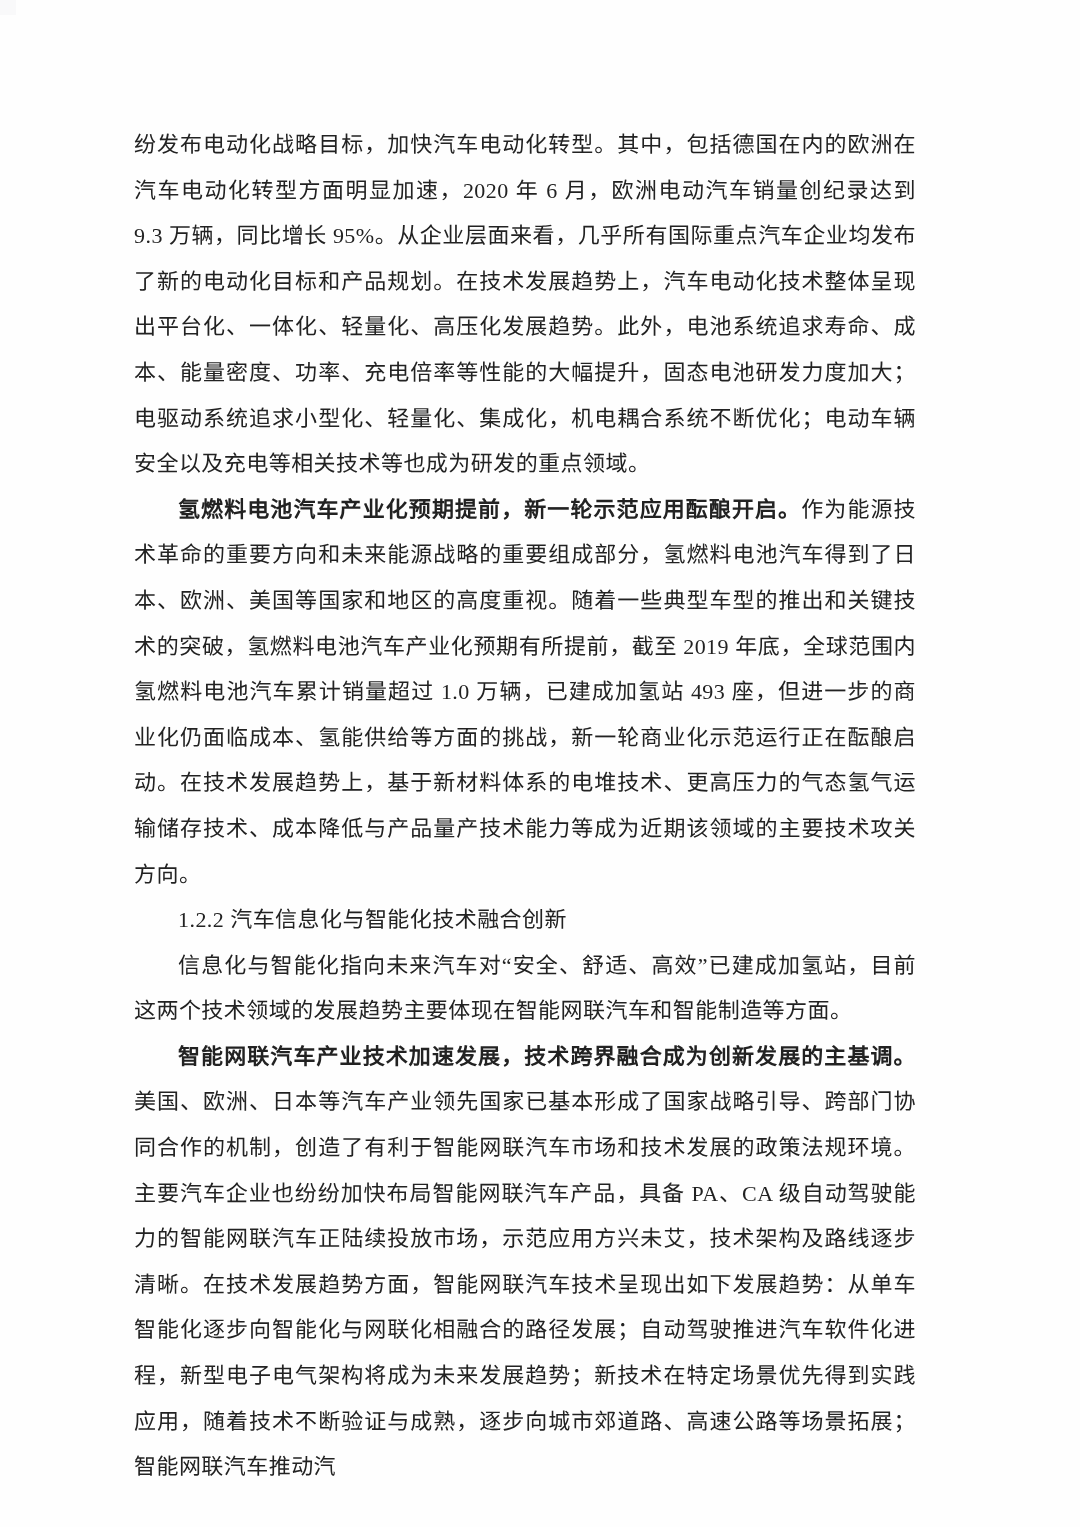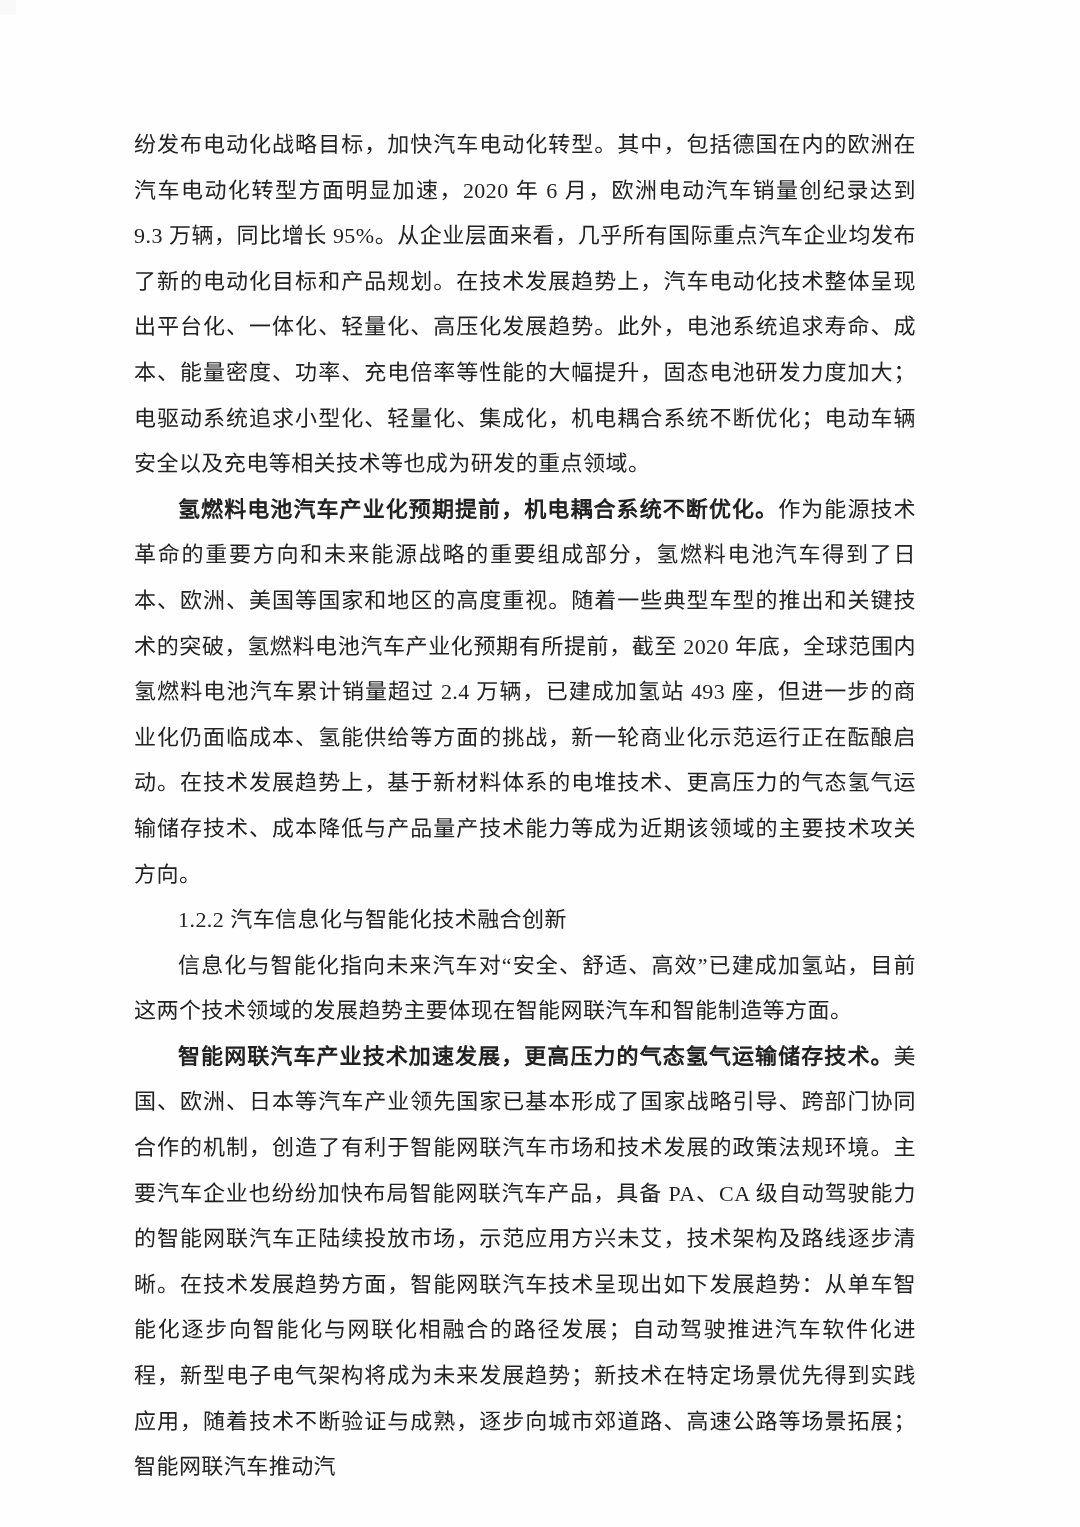--- a/index.html
+++ b/index.html
@@ -67,23 +67,23 @@
 </head>
 <body>
 
 <div class="page">
   <div class="scan-artifact"></div>
 
   <div class="content">
 
     <p><span>纷发布电动化战略目标，加快汽车电动化转型。其中，包括德国在内的欧洲在汽车电动化转型方面明显加速，2020 年 6 月，欧洲电动汽车销量创纪录达到 9.3 万辆，同比增长 95%。从企业层面来看，几乎所有国际重点汽车企业均发布了新的电动化目标和产品规划。在技术发展趋势上，汽车电动化技术整体呈现出平台化、一体化、轻量化、高压化发展趋势。此外，电池系统追求寿命、成本、能量密度、功率、充电倍率等性能的大幅提升，固态电池研发力度加大；电驱动系统追求小型化、轻量化、集成化，机电耦合系统不断优化；电动车辆安全以及充电等相关技术等也成为研发的重点领域。</span></p>
 
-    <p class="para-indent"><span class="lead-bold">氢燃料电池汽车产业化预期提前，机电耦合系统不断优化。</span><span>作为能源技术革命的重要方向和未来能源战略的重要组成部分，氢燃料电池汽车得到了日本、欧洲、美国等国家和地区的高度重视。随着一些典型车型的推出和关键技术的突破，氢燃料电池汽车产业化预期有所提前，截至 2020 年底，全球范围内氢燃料电池汽车累计销量超过 2.4 万辆，已建成加氢站 493 座，但进一步的商业化仍面临成本、氢能供给等方面的挑战，新一轮商业化示范运行正在酝酿启动。在技术发展趋势上，基于新材料体系的电堆技术、更高压力的气态氢气运输储存技术、成本降低与产品量产技术能力等成为近期该领域的主要技术攻关方向。</span></p>
+    <p class="para-indent"><span class="lead-bold">氢燃料电池汽车产业化预期提前，新一轮示范应用酝酿开启。</span><span>作为能源技术革命的重要方向和未来能源战略的重要组成部分，氢燃料电池汽车得到了日本、欧洲、美国等国家和地区的高度重视。随着一些典型车型的推出和关键技术的突破，氢燃料电池汽车产业化预期有所提前，截至 2019 年底，全球范围内氢燃料电池汽车累计销量超过 1.0 万辆，已建成加氢站 493 座，但进一步的商业化仍面临成本、氢能供给等方面的挑战，新一轮商业化示范运行正在酝酿启动。在技术发展趋势上，基于新材料体系的电堆技术、更高压力的气态氢气运输储存技术、成本降低与产品量产技术能力等成为近期该领域的主要技术攻关方向。</span></p>
 
     <h3 class="section-heading">1.2.2 汽车信息化与智能化技术融合创新</h3>
 
     <p class="para-indent"><span>信息化与智能化指向未来汽车对“安全、舒适、高效”已建成加氢站，目前这两个技术领域的发展趋势主要体现在智能网联汽车和智能制造等方面。</span></p>
 
-    <p class="para-indent"><span class="lead-bold">智能网联汽车产业技术加速发展，更高压力的气态氢气运输储存技术。</span><span>美国、欧洲、日本等汽车产业领先国家已基本形成了国家战略引导、跨部门协同合作的机制，创造了有利于智能网联汽车市场和技术发展的政策法规环境。主要汽车企业也纷纷加快布局智能网联汽车产品，具备 PA、CA 级自动驾驶能力的智能网联汽车正陆续投放市场，示范应用方兴未艾，技术架构及路线逐步清晰。在技术发展趋势方面，智能网联汽车技术呈现出如下发展趋势：从单车智能化逐步向智能化与网联化相融合的路径发展；自动驾驶推进汽车软件化进程，新型电子电气架构将成为未来发展趋势；新技术在特定场景优先得到实践应用，随着技术不断验证与成熟，逐步向城市郊道路、高速公路等场景拓展；智能网联汽车推动汽</span></p>
+    <p class="para-indent"><span class="lead-bold">智能网联汽车产业技术加速发展，技术跨界融合成为创新发展的主基调。</span><span>美国、欧洲、日本等汽车产业领先国家已基本形成了国家战略引导、跨部门协同合作的机制，创造了有利于智能网联汽车市场和技术发展的政策法规环境。主要汽车企业也纷纷加快布局智能网联汽车产品，具备 PA、CA 级自动驾驶能力的智能网联汽车正陆续投放市场，示范应用方兴未艾，技术架构及路线逐步清晰。在技术发展趋势方面，智能网联汽车技术呈现出如下发展趋势：从单车智能化逐步向智能化与网联化相融合的路径发展；自动驾驶推进汽车软件化进程，新型电子电气架构将成为未来发展趋势；新技术在特定场景优先得到实践应用，随着技术不断验证与成熟，逐步向城市郊道路、高速公路等场景拓展；智能网联汽车推动汽</span></p>
 
   </div>
 
 </div>
 
 </body></html>

